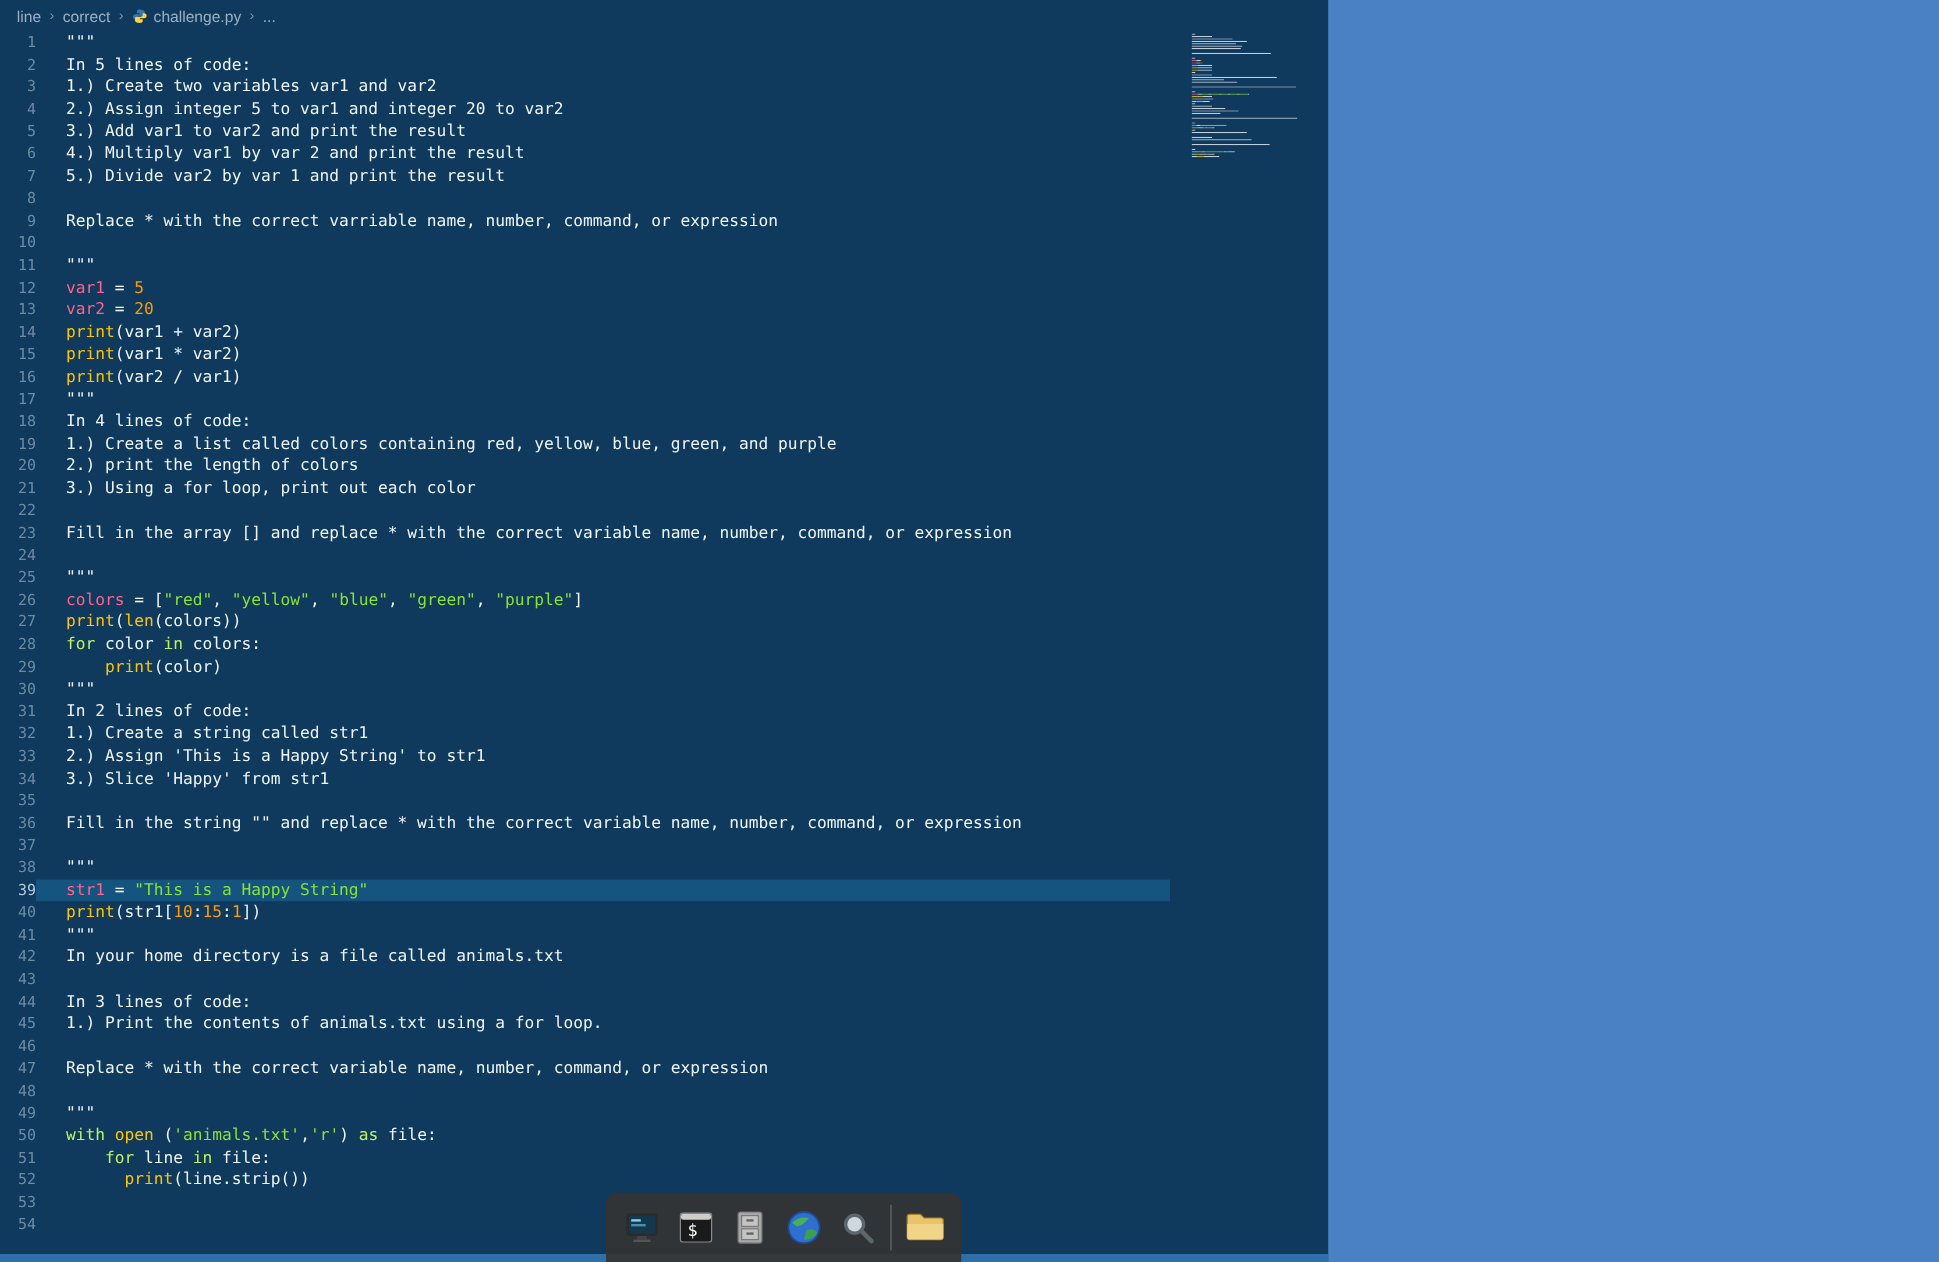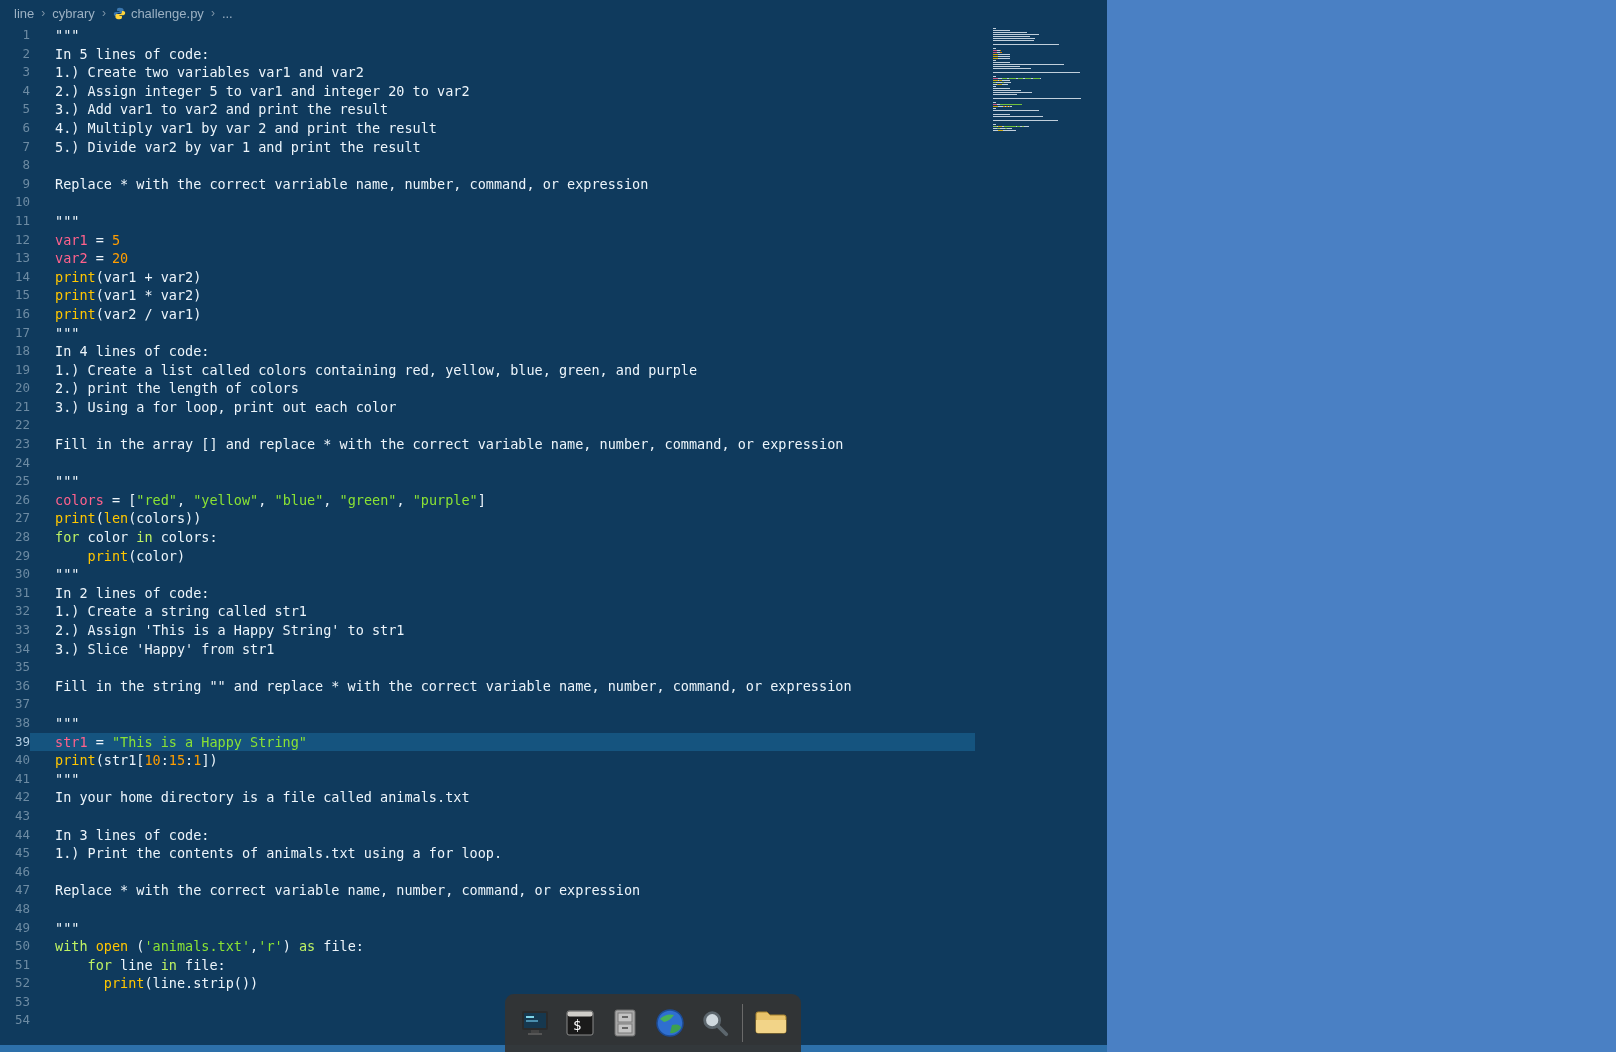--- a/index.html
+++ b/index.html
@@ -40,21 +40,21 @@
 </style>
 </head>
 <body>
 
 <div class="screen">
 
   <div class="editor">
     <div class="breadcrumb" id="breadcrumb">
         <span class="bc-item">line</span>
         <span class="bc-sep">›</span>
-        <span class="bc-item">cybrary</span>
+        <span class="bc-item">correct</span>
         <span class="bc-sep">›</span>
         <span class="bc-item"><span class="py-icon">
             <svg width="13" height="13" viewBox="0 0 16 16">
               <path d="M8 1c-3 0-3 1.5-3 2.5V5h3v1H3.5C2 6 1 7 1 8.5S2 11 3.5 11H5V9.5C5 8 6 7.5 7.5 7.5H11c1 0 2-.8 2-2V3.5C13 2 11 1 8 1z" fill="#3a76ae"></path>
               <path d="M8 15c3 0 3-1.5 3-2.5V11H8v-1h4.5c1.5 0 2.5-1 2.5-2.5S14 5 12.5 5H11v1.5C11 8 10 8.5 8.5 8.5H5c-1 0-2 .8-2 2v2C3 14 5 15 8 15z" fill="#ffd43b"></path>
             </svg>
           </span>challenge.py</span>
         <span class="bc-sep">›</span>
         <span class="bc-item">...</span>
       </div>

